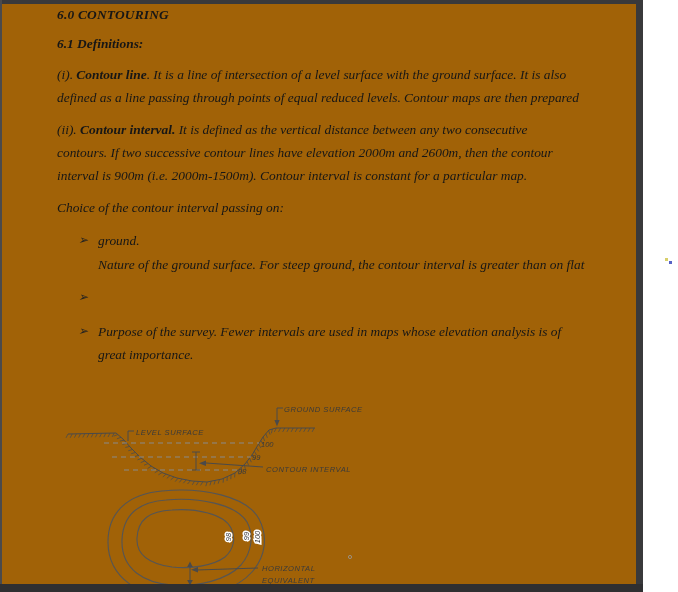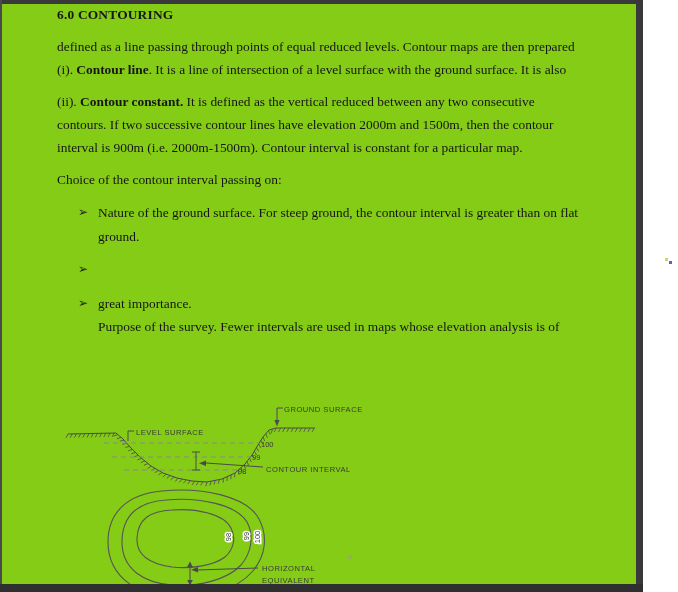--- a/index.html
+++ b/index.html
@@ -1,21 +1,21 @@
 <!DOCTYPE html>
 <html><head>
 <meta charset="utf-8">
 <style>
   html,body{margin:0;padding:0;}
   body{
     width:678px;height:592px;position:relative;overflow:hidden;
     background:#ffffff;
     font-family:"Liberation Serif", serif;
   }
-  .page{position:absolute;inset:0;background:#84cc16;}
+  .page{position:absolute;inset:0;background:#a16207;font-style:italic;}
   
   .b-top{position:absolute;left:0;top:0;width:642px;height:4px;background:#39393b;z-index:6;}
   .b-left{position:absolute;left:0;top:0;width:2px;height:592px;background:#4a4a4c;z-index:6;}
   .b-right{position:absolute;left:636px;top:0;width:7px;height:592px;background:#39393b;z-index:6;}
   .b-bottom{position:absolute;left:0;top:584px;width:643px;height:8px;background:#2f2f31;z-index:6;}
   .outside-right{position:absolute;left:643px;top:0;width:35px;height:592px;background:#ffffff;z-index:5;}
 
   .content{
     position:absolute;left:57px;top:6px;width:510px;z-index:2;
     color:#161616;font-size:13.4px;
@@ -41,50 +41,51 @@
   .speck-blue{position:absolute;left:669px;top:261px;width:3px;height:3px;background:#5763c5;z-index:7;}
   .speck-yellow{position:absolute;left:665px;top:258px;width:3px;height:3px;background:#d8cf6a;z-index:7;}
 </style>
 </head>
 <body>
 
 <div class="page">
 
   <div class="content">
     <div class="doc-title">6.0 CONTOURING</div>
+    <div class="doc-subtitle">6.1 Definitions:</div>
     <div>
         <div class="para">
+          <div class="line"><span>(i). </span><b>Contour line</b><span>. It is a line of intersection of a level surface with the ground surface. It is also</span></div>
           <div class="line"><span>defined as a line passing through points of equal reduced levels. Contour maps are then prepared</span></div>
-          <div class="line"><span>(i). </span><b>Contour line</b><span>. It is a line of intersection of a level surface with the ground surface. It is also</span></div>
         </div>
         <div class="para">
-          <div class="line"><span>(ii). </span><b>Contour constant.</b><span> It is defined as the vertical reduced between any two consecutive</span></div>
-          <div class="line"><span>contours. If two successive contour lines have elevation 2000m and 1500m, then the contour</span></div>
+          <div class="line"><span>(ii). </span><b>Contour interval.</b><span> It is defined as the vertical distance between any two consecutive</span></div>
+          <div class="line"><span>contours. If two successive contour lines have elevation 2000m and 2600m, then the contour</span></div>
           <div class="line"><span>interval is 900m (i.e. 2000m-1500m). Contour interval is constant for a particular map.</span></div>
         </div>
         <div class="para">
           <div class="line"><span>Choice of the contour interval passing on:</span></div>
         </div>
       </div>
     <div class="bullets">
         <div class="bullet-item">
           <span class="bullet-glyph">➢</span>
           <div class="bullet-lines">
+            <div class="line">ground.</div>
             <div class="line">Nature of the ground surface. For steep ground, the contour interval is greater than on flat</div>
-            <div class="line">ground.</div>
           </div>
         </div>
         <div class="bullet-item">
           <span class="bullet-glyph">➢</span>
         </div>
         <div class="bullet-item">
           <span class="bullet-glyph">➢</span>
           <div class="bullet-lines">
+            <div class="line">Purpose of the survey. Fewer intervals are used in maps whose elevation analysis is of</div>
             <div class="line">great importance.</div>
-            <div class="line">Purpose of the survey. Fewer intervals are used in maps whose elevation analysis is of</div>
           </div>
         </div>
       </div>
   </div>
 
   <svg class="figure-svg" width="678" height="592" viewBox="0 0 678 592">
 
     <g>
 
       <path class="fig-stroke" d="M68,434 L116,433 L123,439 L131,448 L140,457 L151,466 L163,473 L177,478 L192,481 L207,482 L222,479 L235,473 L245,464 L252,455 L258,445 L263,437 L269,430 L276,428 L315,428"></path>

